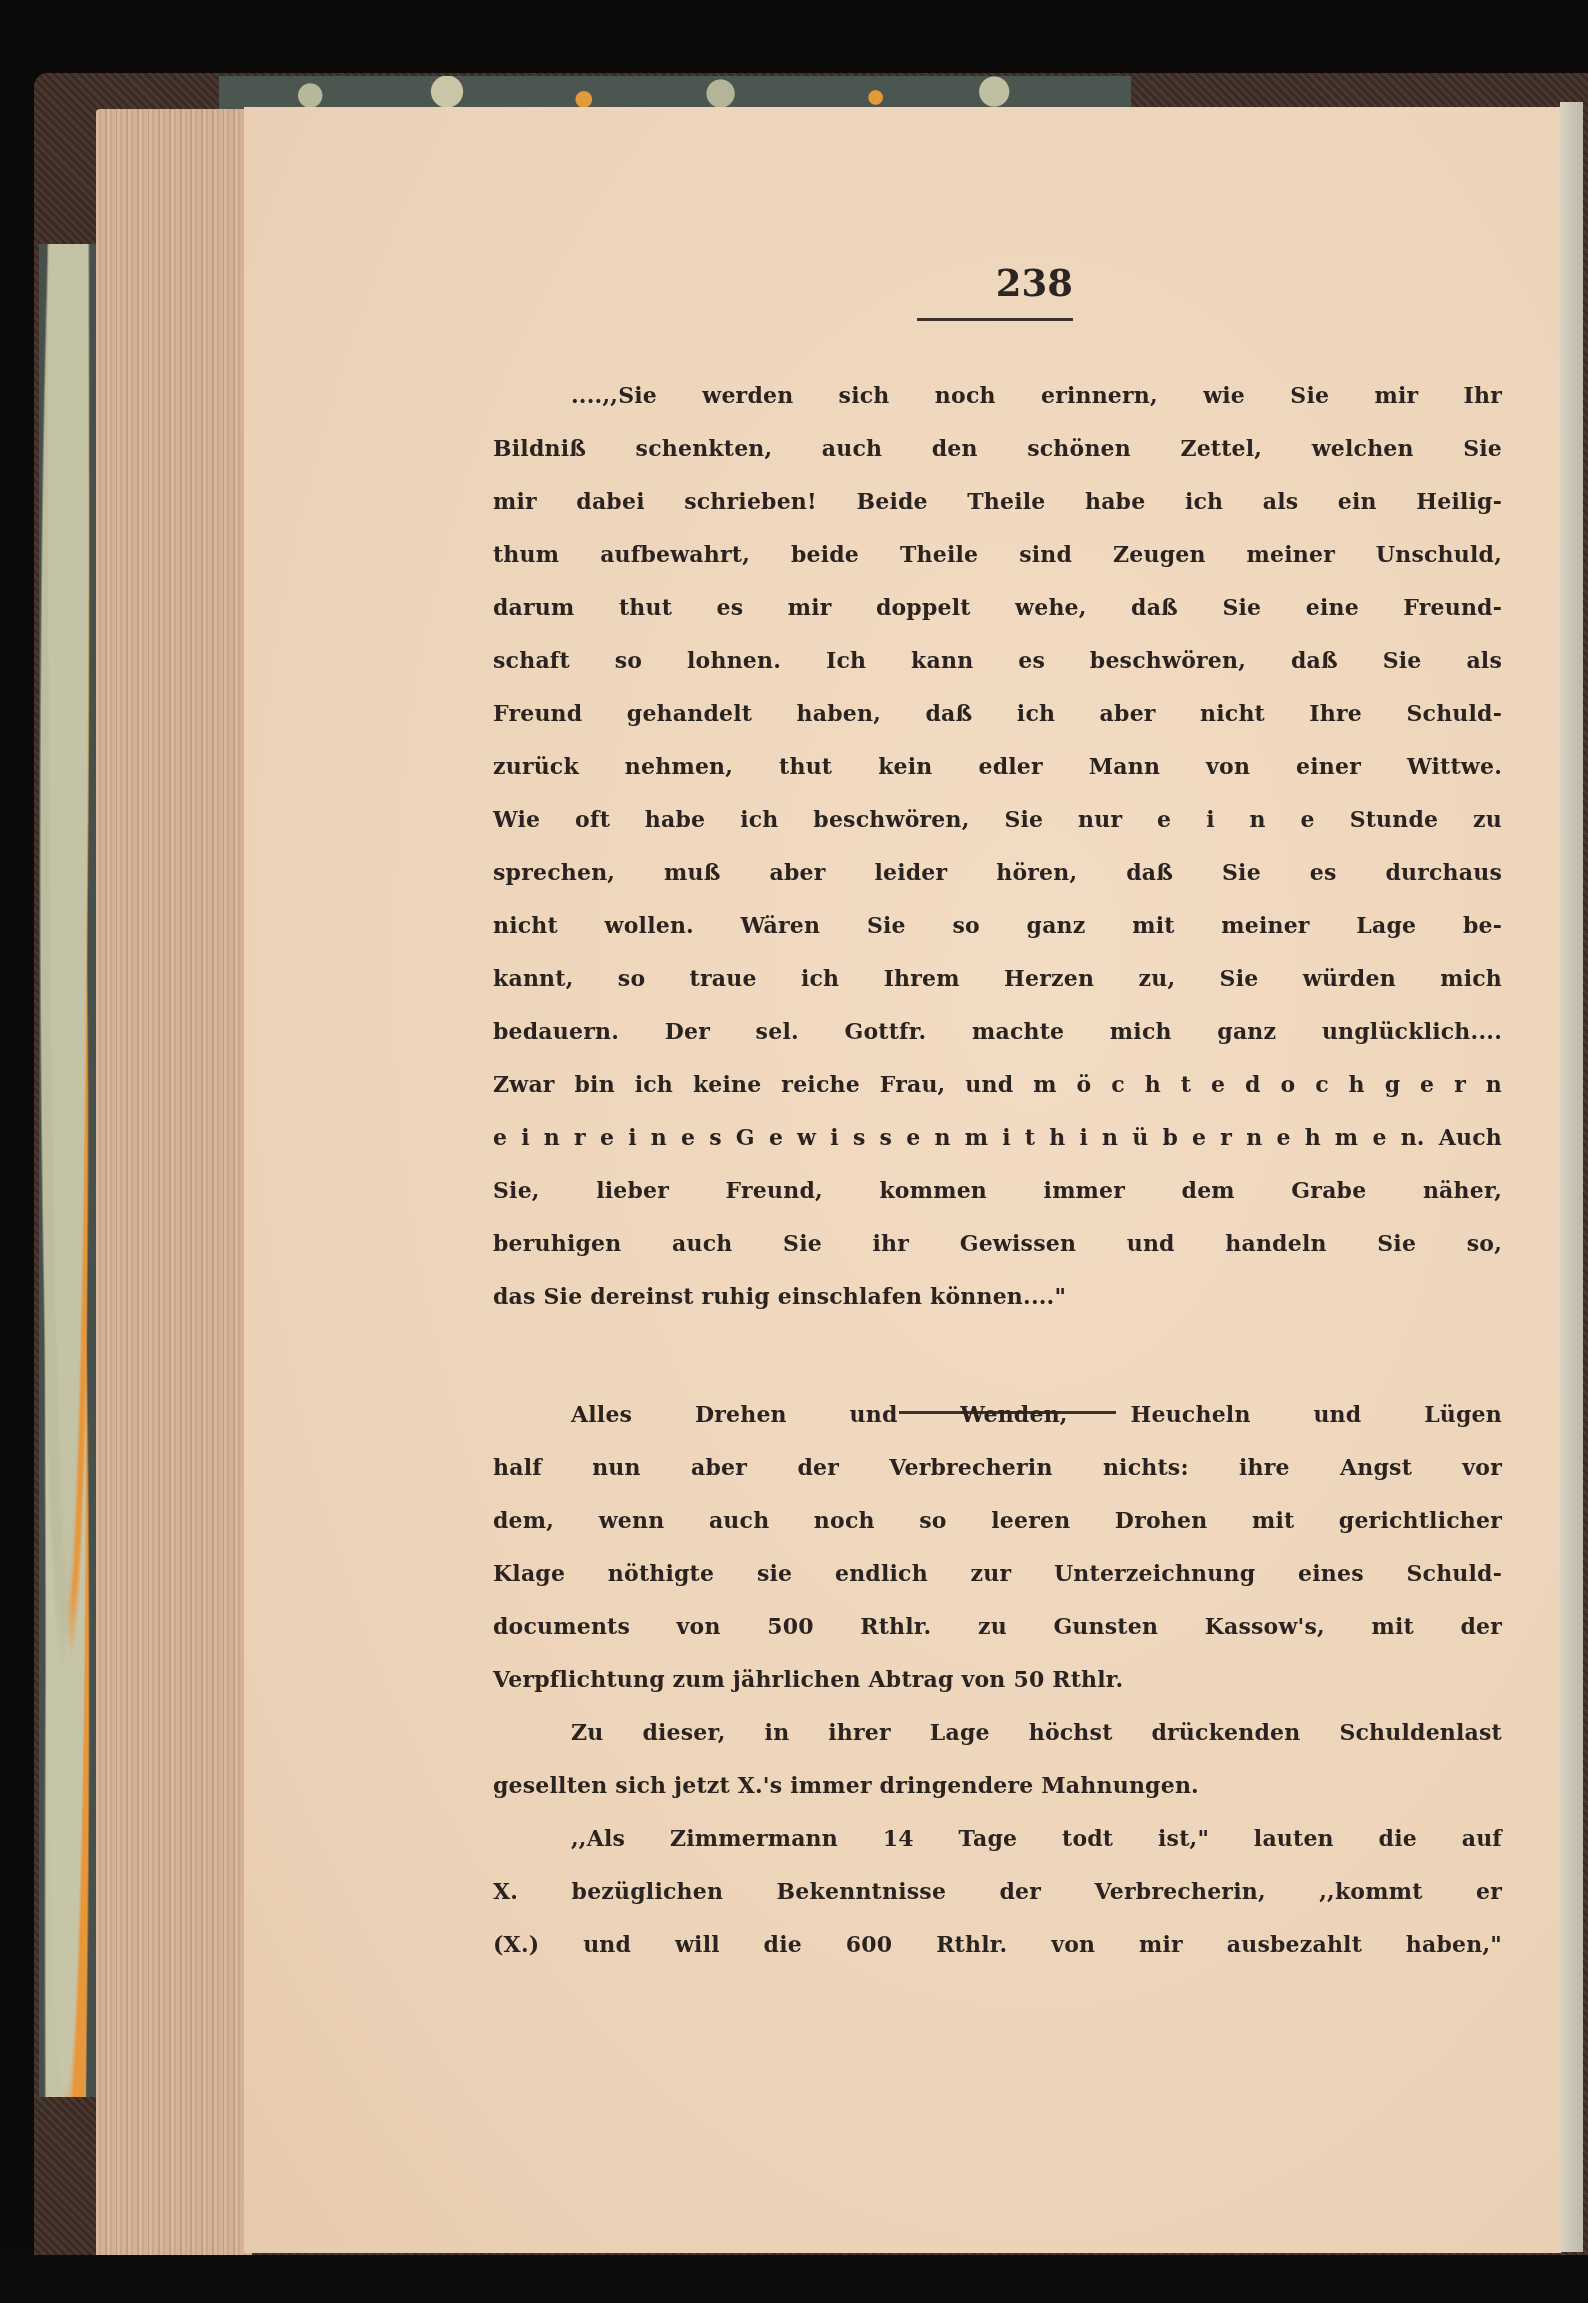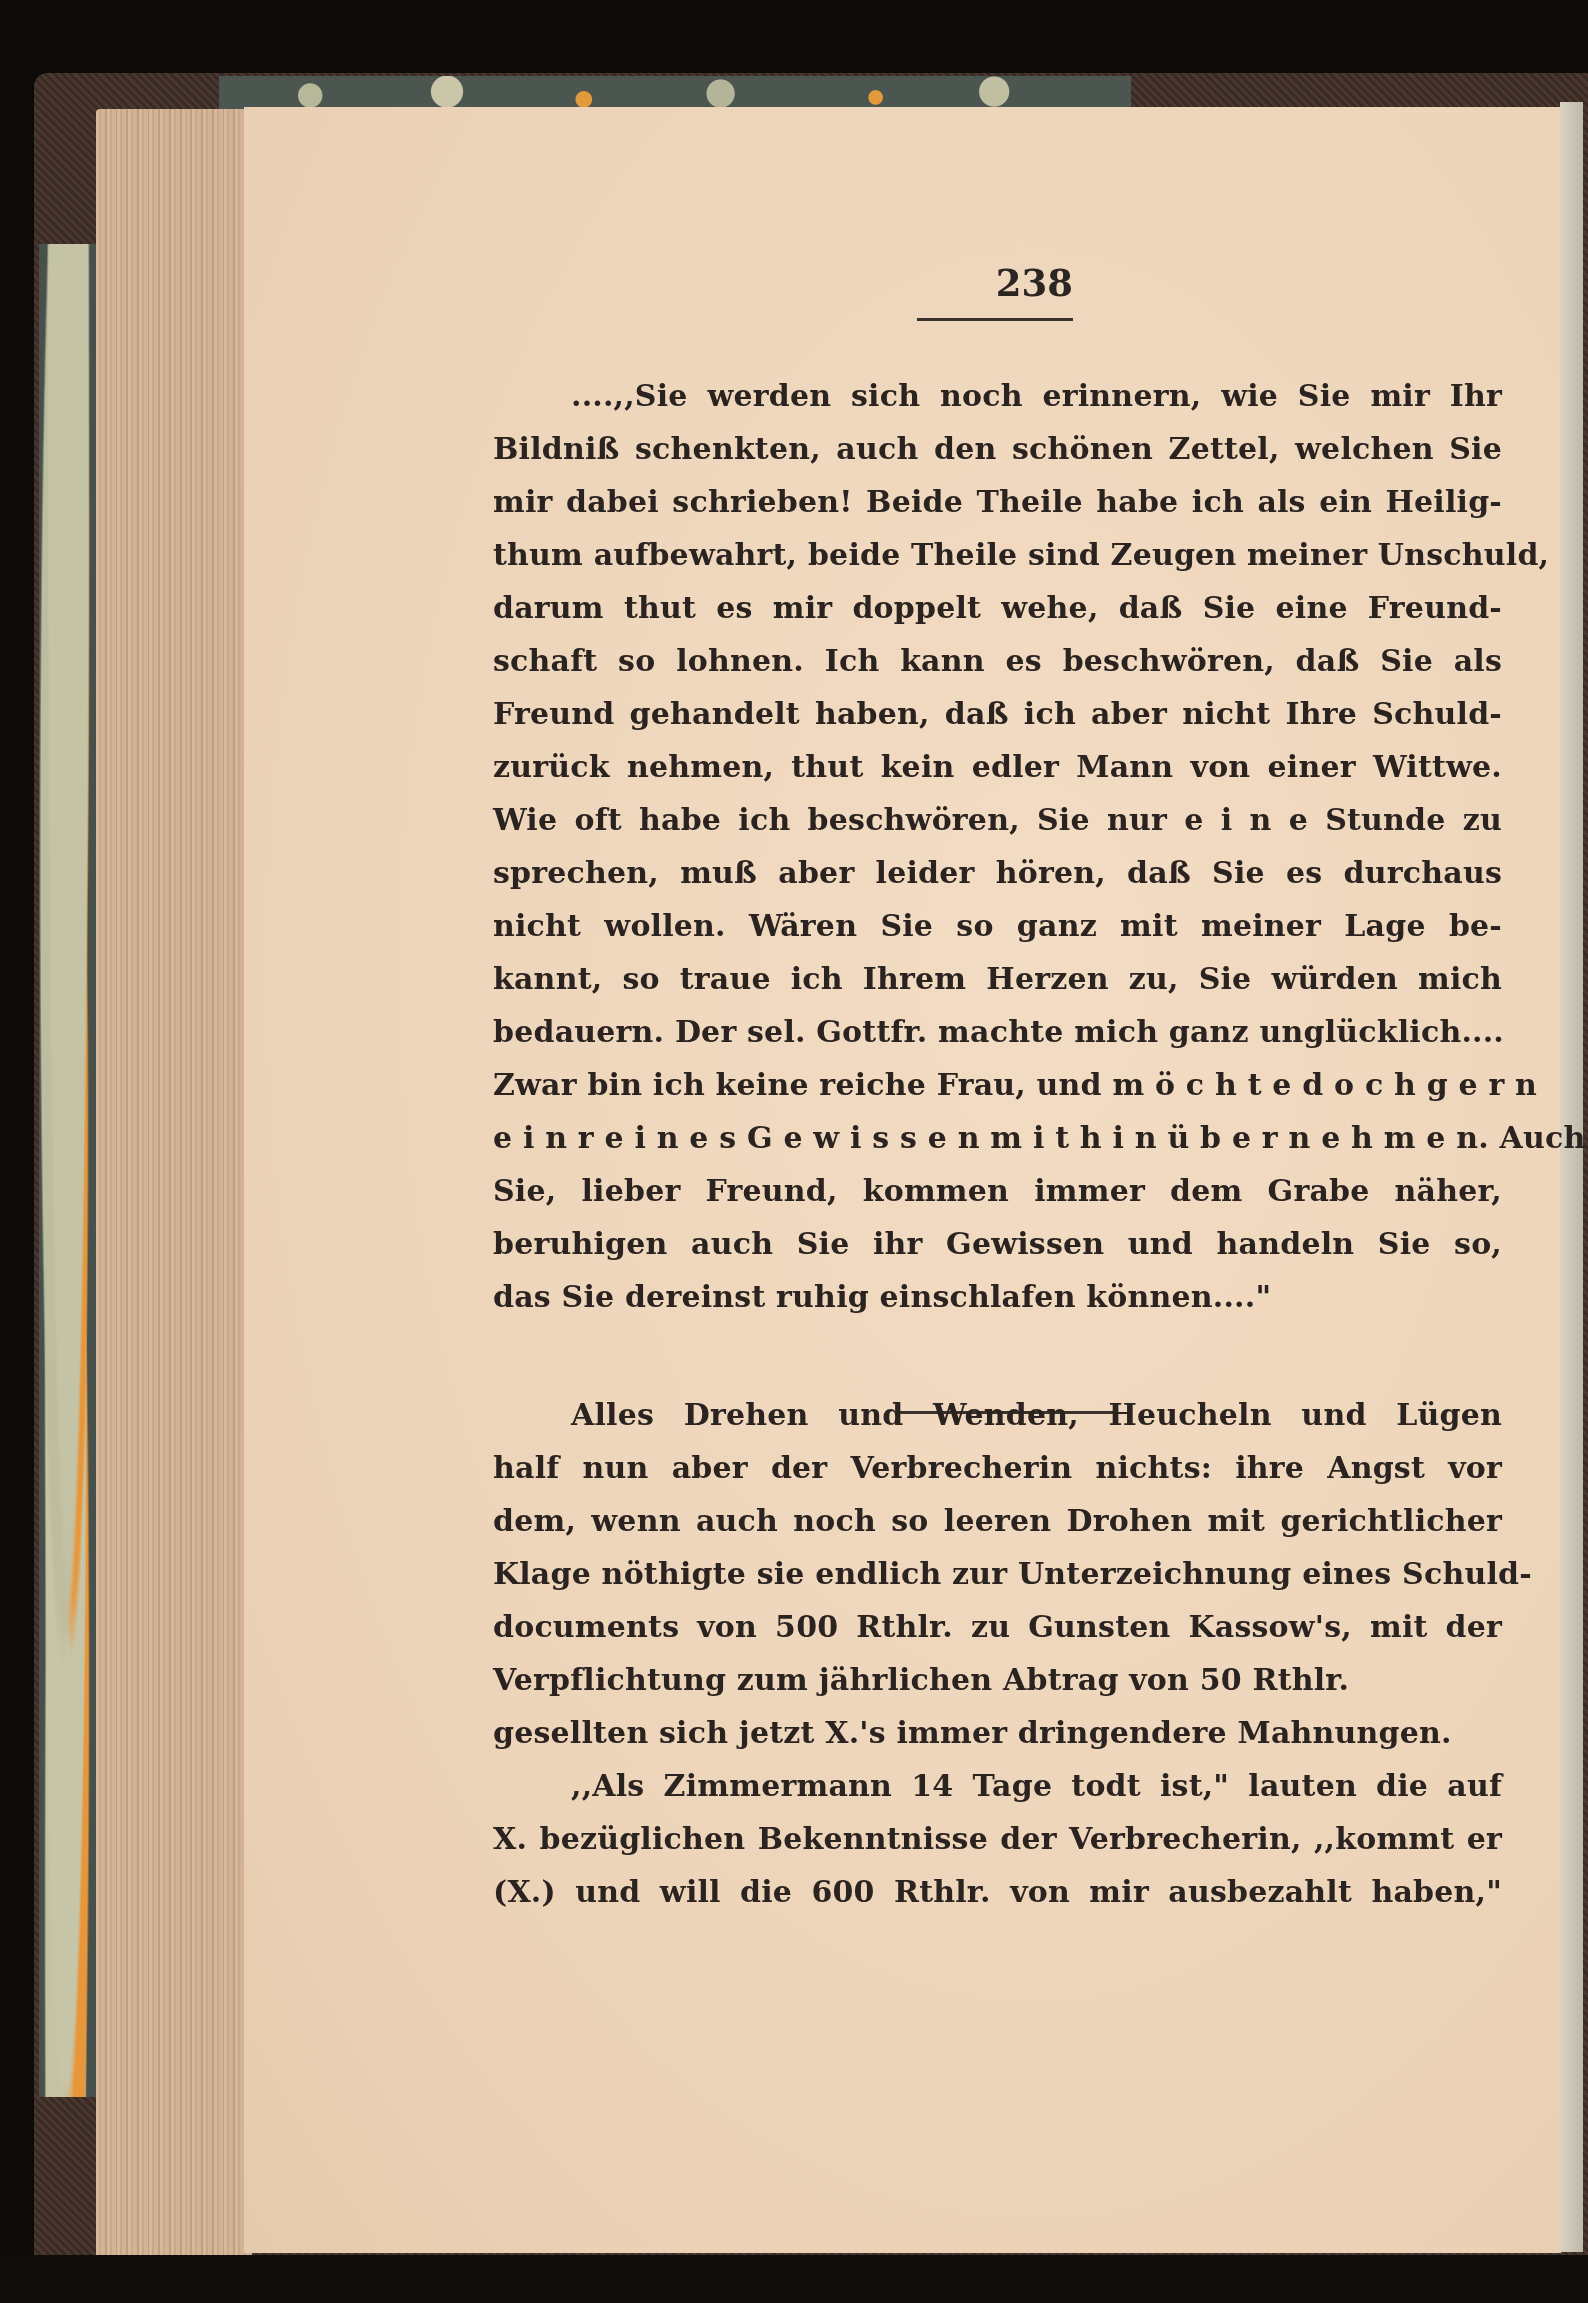--- a/index.html
+++ b/index.html
@@ -51,21 +51,21 @@
   }
   .page-number {
     position:absolute; left:917px; top:261px; width:156px; text-align:right;
     font-family:"DejaVu Serif", serif; font-weight:bold; font-size:37px; color:#2c2622;
   }
   .page-number-rule {
     position:absolute; left:917px; top:318px; width:156px; height:2.9px; background:#3a322b;
   }
   .text {
     position:absolute; left:493px; width:1009px;
-    font-family:"DejaVu Serif", serif; font-size:30px; color:#2a2320;
+    font-family:"DejaVu Serif", serif; font-size:22px; color:#2a2320;
     font-weight:bold; letter-spacing:0.2px;
   }
   .line {
     height:53px; line-height:53px; white-space:nowrap;
     text-align:justify; text-align-last:justify; display:block;
   }
   .line.last { text-align-last:left; }
   .line.indent { padding-left:78px; }
   .block1 { top:369px; }
   .block2 { top:1388px; }
@@ -112,20 +112,21 @@
 
 <div class="sep-rule"></div>
 
 <div class="text block2">
   <span class="line indent">Alles Drehen und Wenden, Heucheln und Lügen</span>
   <span class="line">half nun aber der Verbrecherin nichts: ihre Angst vor</span>
   <span class="line">dem, wenn auch noch so leeren Drohen mit gerichtlicher</span>
   <span class="line">Klage nöthigte sie endlich zur Unterzeichnung eines Schuld-</span>
   <span class="line">documents von 500 Rthlr. zu Gunsten Kassow's, mit der</span>
   <span class="line last">Verpflichtung zum jährlichen Abtrag von 50 Rthlr.</span>
+  <span class="line indent">Zu dieser, in ihrer Lage höchst drückenden Schuldenlast</span>
   <span class="line last">gesellten sich jetzt X.'s immer dringendere Mahnungen.</span>
   <span class="line indent">,,Als Zimmermann 14 Tage todt ist," lauten die auf</span>
   <span class="line">X. bezüglichen Bekenntnisse der Verbrecherin, ,,kommt er</span>
   <span class="line">(X.) und will die 600 Rthlr. von mir ausbezahlt haben,"</span>
 </div>
 
 <div class="bottom-black"></div>
 
 
 </body></html>

